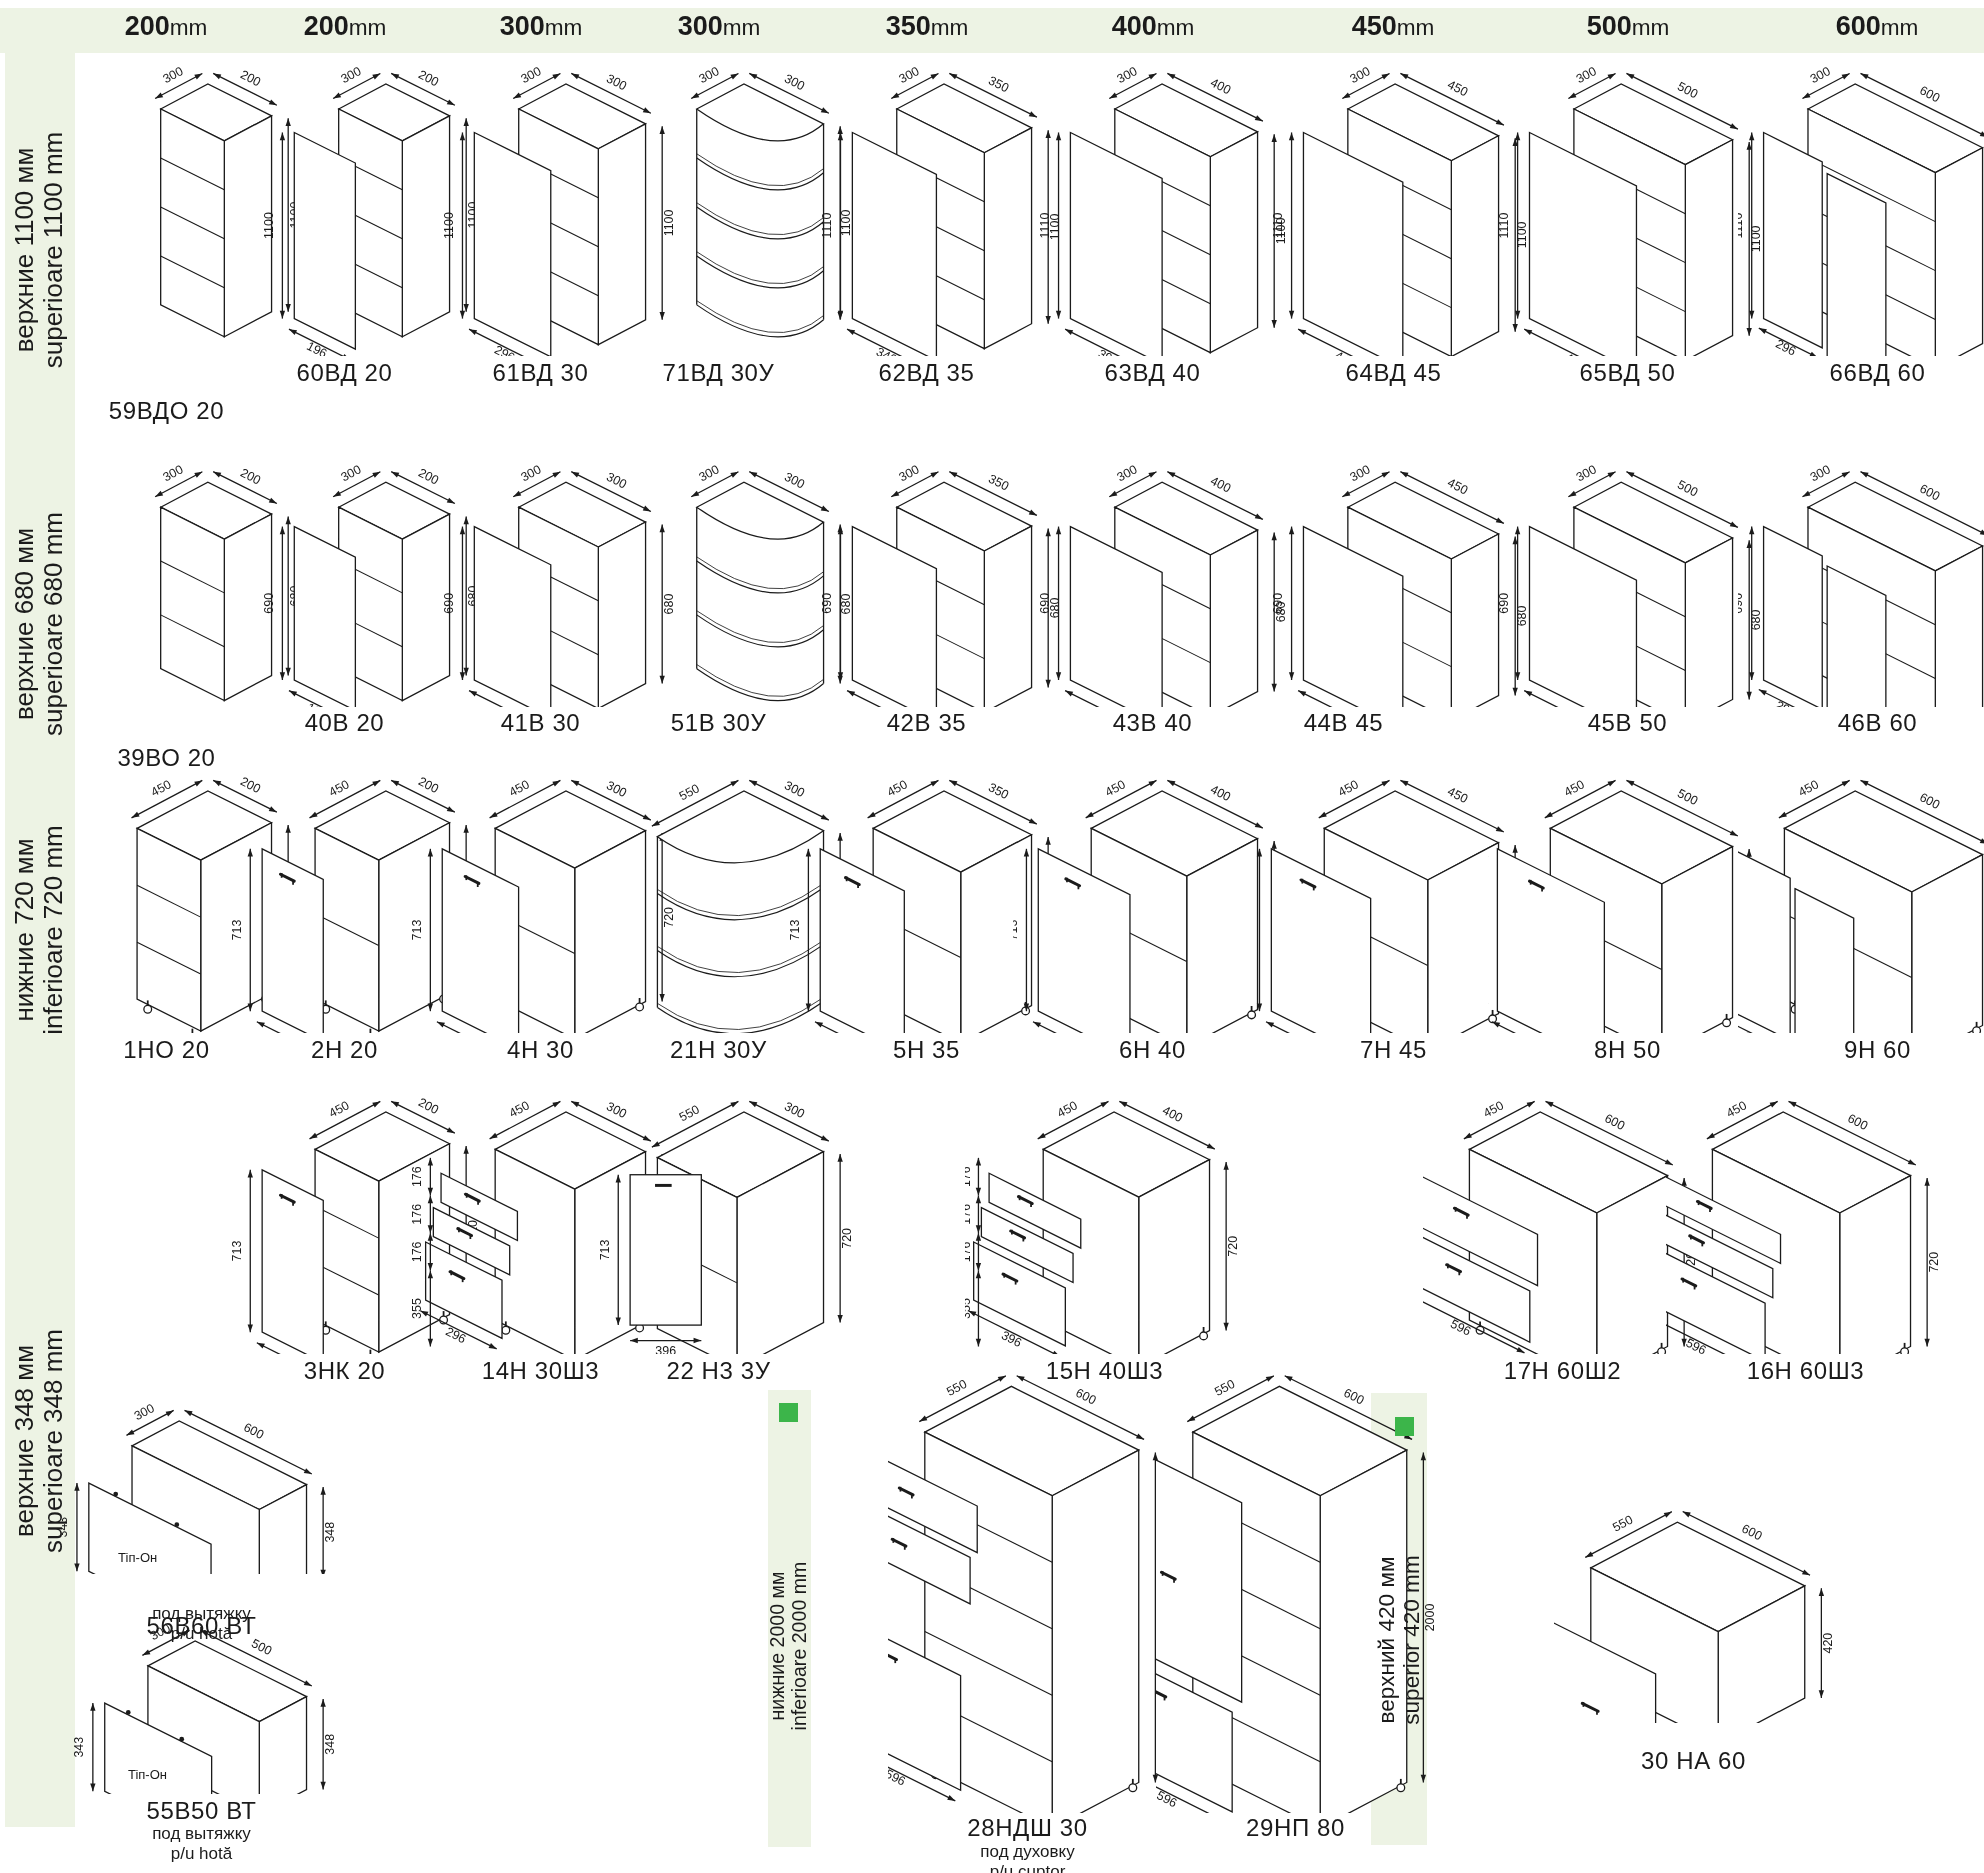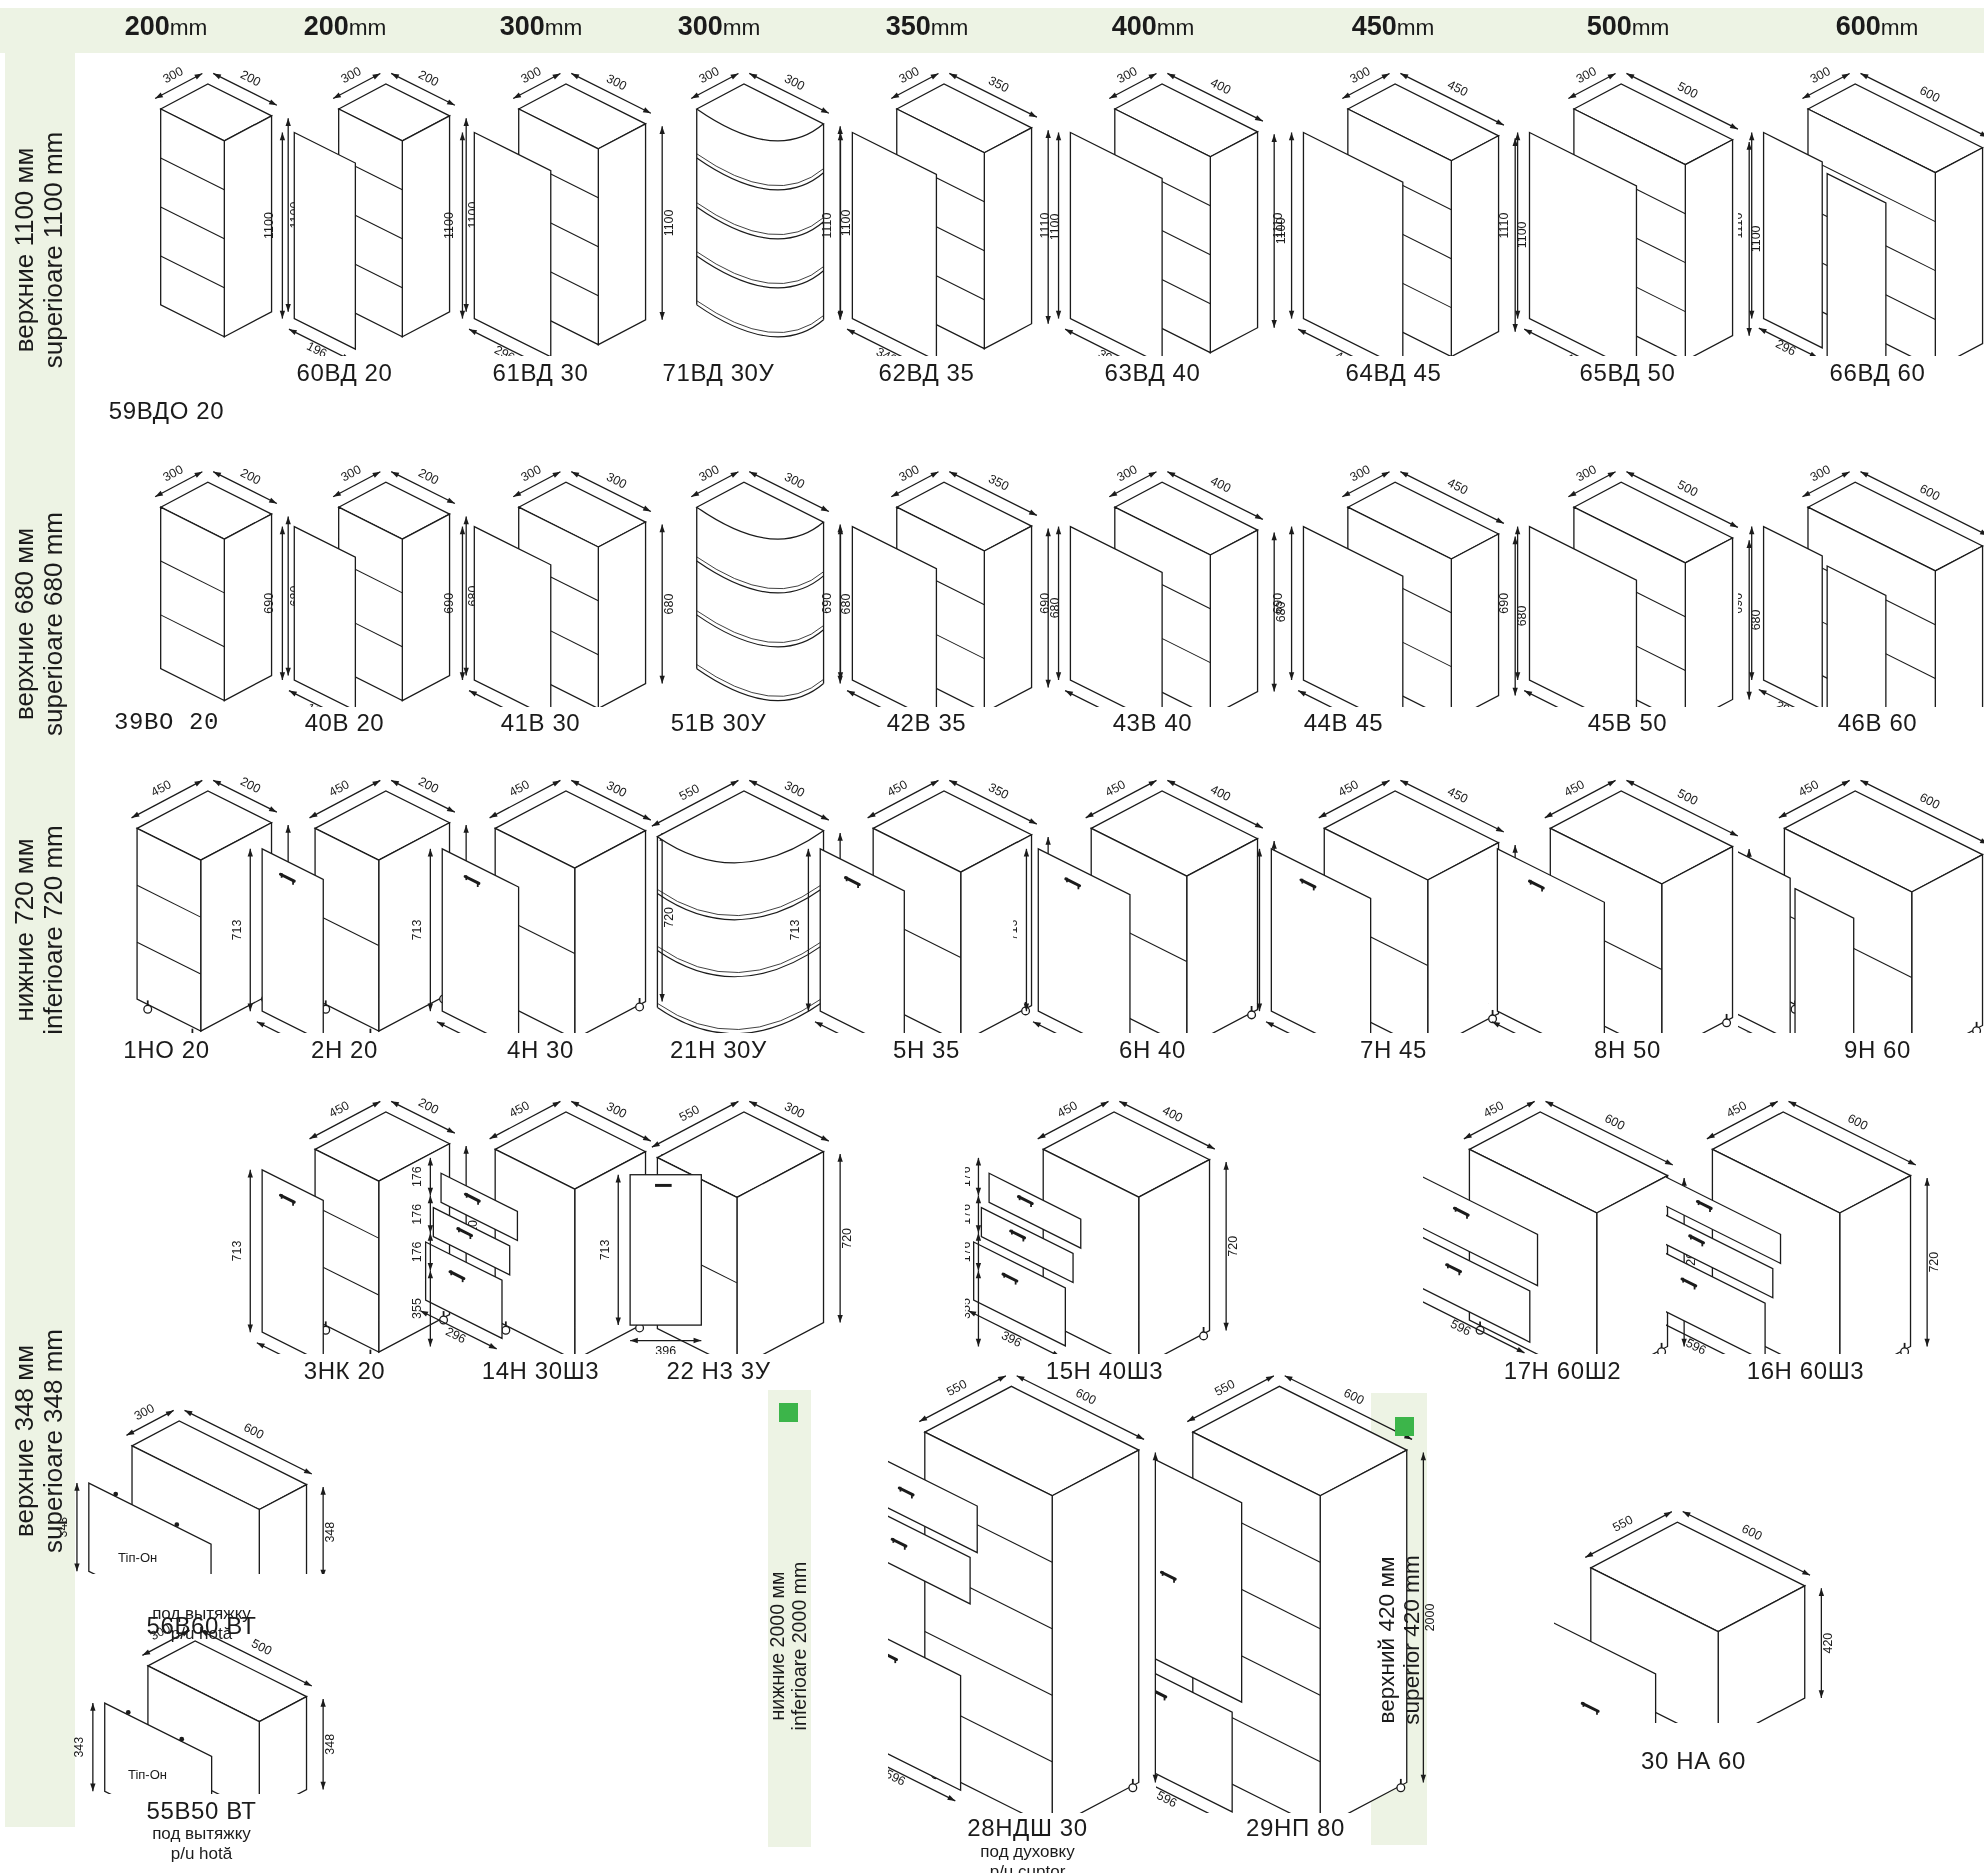--- a/index.html
+++ b/index.html
@@ -373,21 +373,21 @@
         <polygon points="332.4,137.7 412.0,95.6 412.0,367.6 332.4,409.7" fill="#fff" stroke="#1b1b1b" stroke-width="2.2"></polygon>
         <polygon points="225.2,84.0 332.4,137.7 332.4,409.7 225.2,356.0" fill="#fff" stroke="#1b1b1b" stroke-width="2.2"></polygon>
         <line x1="225.16" y1="174.69666666666666" x2="332.44" y2="228.3366666666667" stroke="#1b1b1b" stroke-width="1.8"></line>
         <line x1="225.16" y1="265.36333333333334" x2="332.44" y2="319.00333333333333" stroke="#1b1b1b" stroke-width="1.8"></line>
         <line x1="440" y1="99.64" x2="440" y2="367.64" stroke="#1b1b1b" stroke-width="2.2"></line>
         <polygon points="440.0,99.6 444.5,112.6 435.5,112.6" fill="#1b1b1b"></polygon>
         <polygon points="440.0,367.6 435.5,354.6 444.5,354.6" fill="#1b1b1b"></polygon>
         <text x="458" y="233.64" font-size="21" fill="#1b1b1b" text-anchor="middle" transform="rotate(-90 458 233.64)">680</text>
       </svg>
     </div>
-    <div class="cabLabel" style="left: 27px; width: 279px; top: 709px; font-family: Liberation Mono, monospace;">39ВО 20</div>
+    <div class="cabLabel" style="left: 27px; width: 279px; top: 744px;">39ВО 20</div>
     <div class="cab" style="left: 205px; top: 457px;">
       <svg width="279" height="250" viewBox="0 0 470 420">
         <line x1="215.82" y1="66.35" x2="295.38000000000005" y2="24.32" stroke="#1b1b1b" stroke-width="2.2"></line>
         <polygon points="215.8,66.3 225.2,56.3 229.4,64.3" fill="#1b1b1b"></polygon>
         <polygon points="295.4,24.3 286.0,34.4 281.8,26.4" fill="#1b1b1b"></polygon>
         <text x="249.062" y="32.958999999999996" font-size="21" fill="#1b1b1b" text-anchor="middle" transform="rotate(-28 249.062 32.958999999999996)">300</text>
         <line x1="313.66" y1="24.12" x2="420.94" y2="77.76" stroke="#1b1b1b" stroke-width="2.2"></line>
         <polygon points="313.7,24.1 327.3,25.9 323.3,34.0" fill="#1b1b1b"></polygon>
         <polygon points="420.9,77.8 407.3,76.0 411.3,67.9" fill="#1b1b1b"></polygon>
         <text x="373.558" y="38.42400000000001" font-size="21" fill="#1b1b1b" text-anchor="middle" transform="rotate(27 373.558 38.42400000000001)">200</text>

